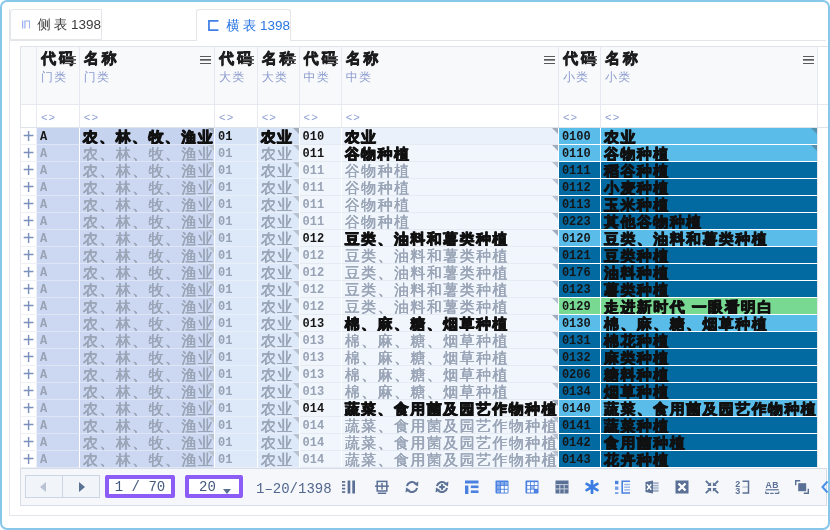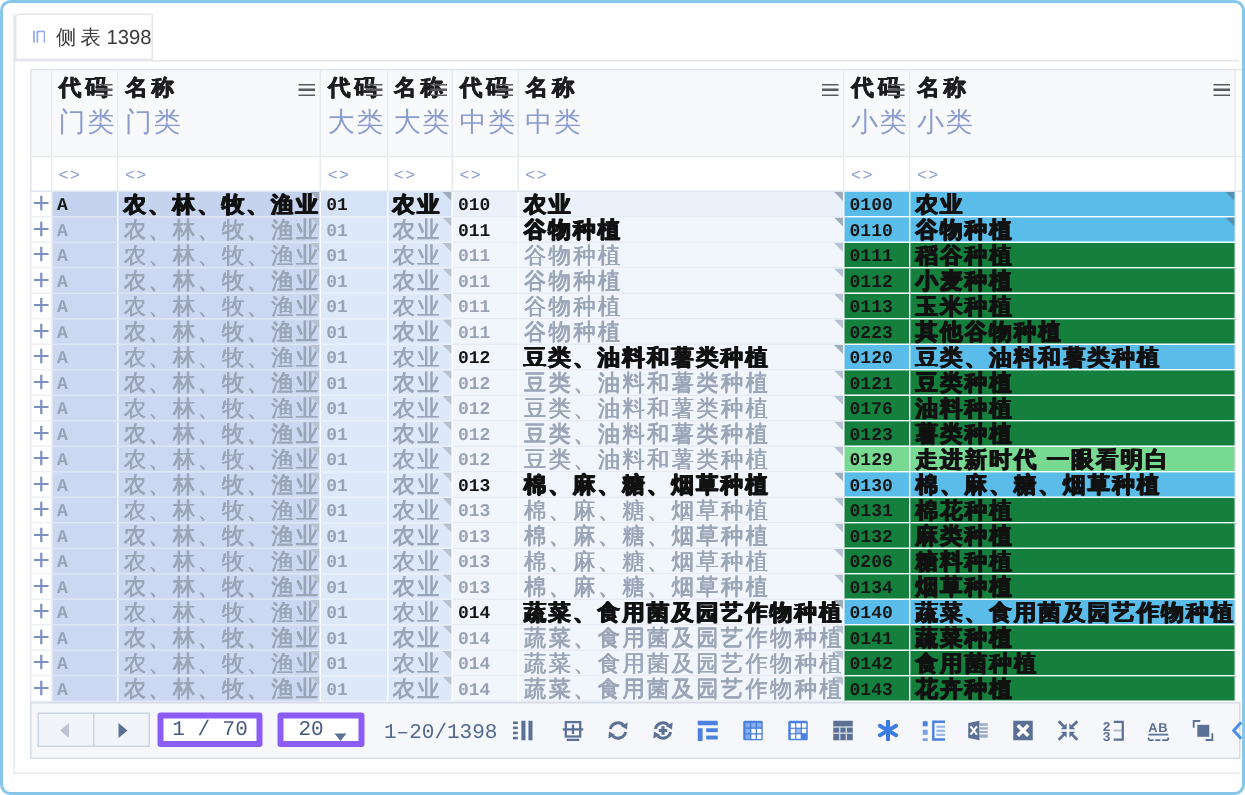--- a/index.html
+++ b/index.html
@@ -13,32 +13,32 @@
 #tab3{left:196px;width:95px;height:32px;border-bottom:none;color:#2a76e2;z-index:3;border-radius:3px 3px 0 0}
 .cj{letter-spacing:2.9px;margin-right:-2.9px}
 
 #grid{position:absolute;left:20px;top:46px;border-collapse:separate;border-spacing:0;table-layout:fixed}
 #grid td{overflow:hidden;white-space:nowrap;position:relative}
 tr.h1 td{height:59px;background:#f8f9fb;border-top:1px solid #e0e4ea;border-right:1px solid #e6e9ef;border-bottom:1px solid #e6e9ef;vertical-align:top}
 tr.h2 td{height:23px;background:#fff;border-right:1px solid #e6e9ef;border-bottom:1px solid #dfe3ea}
 tr.h1 td.sp,tr.h2 td.sp{background:#fff;border-right:none}
 tr.h1 td.c0,tr.h2 td.c0{border-left:1px solid #e0e4ea}
 .hname{font-weight:bold;font-size:15px;color:#1d1d1f;letter-spacing:2.6px;padding:2px 0 0 4px;text-shadow:0.5px 0 #1d1d1f,0 0.5px #1d1d1f}
-.hsub{font-size:18px;color:#8b9bce;letter-spacing:1.2px;padding:1px 0 0 4px}
+.hsub{font-size:12px;color:#8b9bce;letter-spacing:1.2px;padding:1px 0 0 4px}
 .bg{position:absolute;right:3px;top:9px;width:11px;height:8px;border-top:1.7px solid #5a5a5c;border-bottom:1.7px solid #5a5a5c;background:linear-gradient(#5a5a5c,#5a5a5c) center/100% 1.7px no-repeat}
 .lt{font-family:"Liberation Mono",monospace;font-size:11px;color:#8c9dd3;letter-spacing:1px;padding-left:4px}
 tr.d td{height:17px;line-height:13px;vertical-align:middle;border-right:1px solid #fff;border-bottom:1px solid #fff;font-size:15px}
 tr.d td.c0{background:#fff;border-left:1px solid #e6eaf0;border-right:1px solid #eceff4;border-bottom:1px solid #edf0f5;text-align:center;color:#7b90bc;font-size:20px;font-weight:400}
 td.p1{background:#ccd8f1;border-bottom-color:#dee6f5 !important}
 td.p2{background:#dde9f8;border-bottom-color:#e9f0fa !important}
 td.p3{background:#f1f6fc;border-bottom-color:#e6ebf3 !important}
 tr.r0 td.p1{background:#c5d3ee}
 tr.r0 td.p2{background:#d6e3f6}
 tr.r0 td.p3{background:#eaf1fa}
-td.wt{background:#15803d;border-right-color:#edf0f4;border-bottom-color:#e8ebef}
+td.wt{background:#0369a1;border-right-color:#edf0f4;border-bottom-color:#e8ebef}
 td.cy{background:#59bce9}
 td.gr{background:#78d992}
 td.rb{border-right-color:#e4e8ee !important}
 td.sp{background:#fff;border:none}
 #grid td.code{font-family:"Liberation Mono",monospace;font-size:12px;padding-left:3px;padding-top:2px;font-weight:bold}
 .k{font-weight:bold;color:#161616}
 .g{color:#97a2b5}
 .name{font-size:15px;letter-spacing:1.4px;padding-left:3px}
 .name.k{color:#111;text-shadow:0.5px 0 #111,-0.5px 0 #111,0 0.5px #111}
 .name.g{color:#9aa5b7;text-shadow:0.4px 0 #9aa5b7,0 0.4px #9aa5b7}
@@ -58,20 +58,26 @@
 <div id="tabline"></div>
 <div class="tab" id="tab1">
       <svg width="13" height="13" viewBox="0 0 13 13">
         <g fill="none" stroke="#93a9ef" stroke-width="1.8">
           <path d="M1 0.2 V12.8"></path>
           <path d="M4.6 12.8 V1 H12.1 V12.8"></path>
         </g>
       </svg>
       <span><span class="cj">侧表</span> 1398</span>
     </div>
+<div class="tab" id="tab3">
+      <svg width="13" height="13" viewBox="0 0 13 13">
+        <path d="M12 1.1 H1.1 V11.9 H12" fill="none" stroke="#3f7fe6" stroke-width="2"></path>
+      </svg>
+      <span><span class="cj">横表</span> 1398</span>
+    </div>
 <table id="grid">
       <colgroup>
         <col style="width:27.0px">
         <col style="width:51.0px">
         <col style="width:114.5px">
         <col style="width:50px">
         <col style="width:47px">
         <col style="width:48px">
         <col style="width:175px">
         <col style="width:48px">

